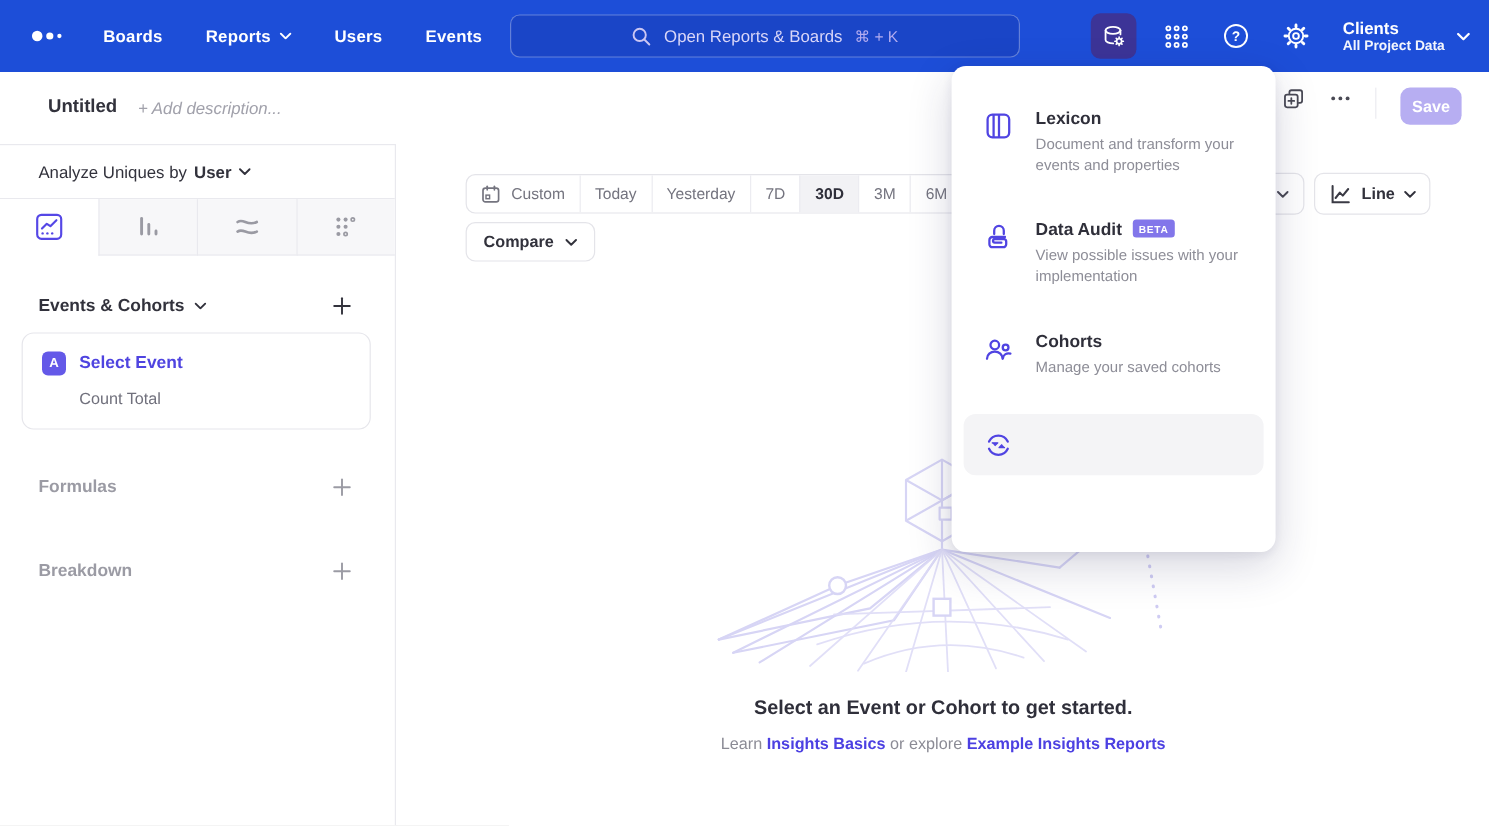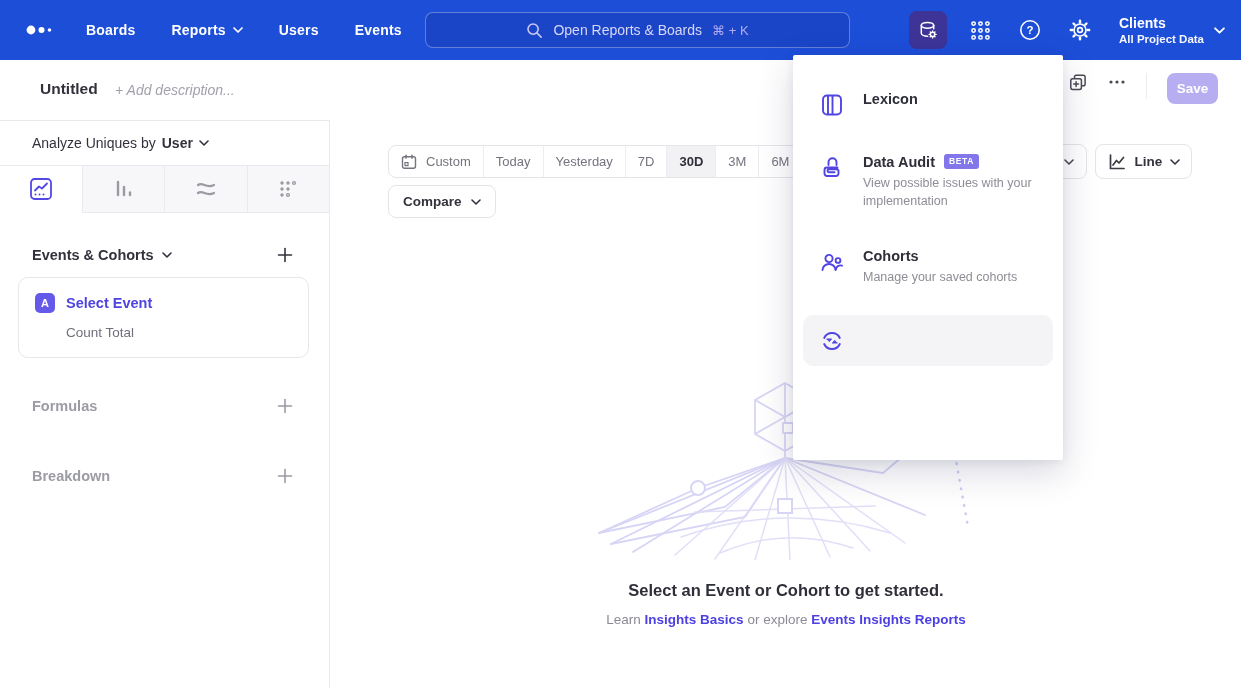--- a/index.html
+++ b/index.html
@@ -75,21 +75,21 @@
               border-radius:8px; background:#fff; display:flex; align-items:center; justify-content:center; gap:8px;
               font-size:13.5px; font-weight:600; color:#32323c; cursor:pointer; }
   .wireframe { position:absolute; left:254px; top:235px; }
   .empty-title { position:absolute; top:461px; left:0; right:0; text-align:center;
                  font-size:16.5px; font-weight:700; color:#2f2f3a; }
   .empty-hint { position:absolute; top:492px; left:0; right:0; text-align:center; font-size:13.5px; color:#8b8b95; }
   .empty-hint a { color:#4c40e2; font-weight:700; text-decoration:none; cursor:pointer; }
 
   
   .menu-panel { position:absolute; left:793px; top:55px; width:270px; height:405px; background:#fff;
-                border-radius:2px; box-shadow:0 12px 36px rgba(35,32,84,.18), 0 2px 8px rgba(35,32,84,.08);
+                border-radius:12px; box-shadow:0 12px 36px rgba(35,32,84,.18), 0 2px 8px rgba(35,32,84,.08);
                 z-index:30; padding:24px 10px 0; }
   .menu-item { display:flex; gap:16px; padding:12px 12px 12px 16px; cursor:pointer; border-radius:10px; }
   .menu-item.hovered { background:#f4f4f6; }
   .menu-icon { flex:0 0 28px; padding-top:1px; }
   .menu-title { font-size:14.5px; font-weight:700; color:#2f2f3a; display:flex; align-items:center; }
   .menu-desc { margin-top:5px; font-size:12.5px; line-height:1.42; color:#8d8d97; max-width:180px; }
   .beta-badge { margin-left:9px; background:#8276ea; color:#fff; font-size:8.5px; font-weight:700;
                 letter-spacing:.6px; padding:2.5px 5px; border-radius:3px; position:relative; top:-1px; }
   .mi-gap1 { margin-bottom:12px; } .mi-gap2 { margin-bottom:13px; } .mi-gap3 { margin-bottom:17px; }
 
@@ -424,38 +424,39 @@
       <circle cx="113" cy="133" r="7" fill="#fff" stroke="#d7d5f5" stroke-width="2"></circle>
       <rect x="193" y="144" width="14" height="14" fill="#fff" stroke="#d7d5f5" stroke-width="2"></rect>
       <path d="M370,100 L383,172" fill="none" stroke="#cfccf3" stroke-width="2.6" stroke-linecap="round" stroke-dasharray="0.5 8"></path>
     </svg>
 
     <div class="empty-title">Select an Event or Cohort to get started.</div>
     <div class="empty-hint">
       <span>Learn</span>
       <a>Insights Basics</a>
       <span>or explore</span>
-      <a>Events Insights Reports</a>
+      <a>Example Insights Reports</a>
     </div>
   </main>
 
   <div class="menu-panel">
 
     <div class="menu-item mi-gap1">
       <div class="menu-icon">
         <svg width="26" height="26" viewBox="0 0 26 26">
           <rect x="4" y="3.5" width="18" height="19" rx="4" fill="none" stroke="#5044e2" stroke-width="1.9"></rect>
           <line x1="9" y1="3.5" x2="9" y2="22.5" stroke="#5044e2" stroke-width="1.9"></line>
           <line x1="13.5" y1="3.5" x2="13.5" y2="22.5" stroke="#5044e2" stroke-width="1.9"></line>
         </svg>
       </div>
       <div>
         <div class="menu-title">
             <span>Lexicon</span>
           </div>
+        <div class="menu-desc">Document and transform your events and properties</div>
       </div>
     </div>
 
     <div class="menu-item mi-gap2">
       <div class="menu-icon">
         <svg width="26" height="26" viewBox="0 0 26 26">
           <path d="M9.5,10 V7.2 a4,4 0 0 1 8,0 V10" fill="none" stroke="#5044e2" stroke-width="1.9" stroke-linecap="round"></path>
           <path d="M18.5,12.5 H8 a2.5,2.5 0 0 0 -2.5,2.5 v3.5 a2.5,2.5 0 0 0 2.5,2.5 h9 a2.5,2.5 0 0 0 2.5,-2.5 v-2.3 a2,2 0 0 0 -2,-2 h-7.5 a1.5,1.5 0 0 0 0,3 h5.5" fill="none" stroke="#5044e2" stroke-width="1.9" stroke-linecap="round" stroke-linejoin="round"></path>
         </svg>
       </div>

